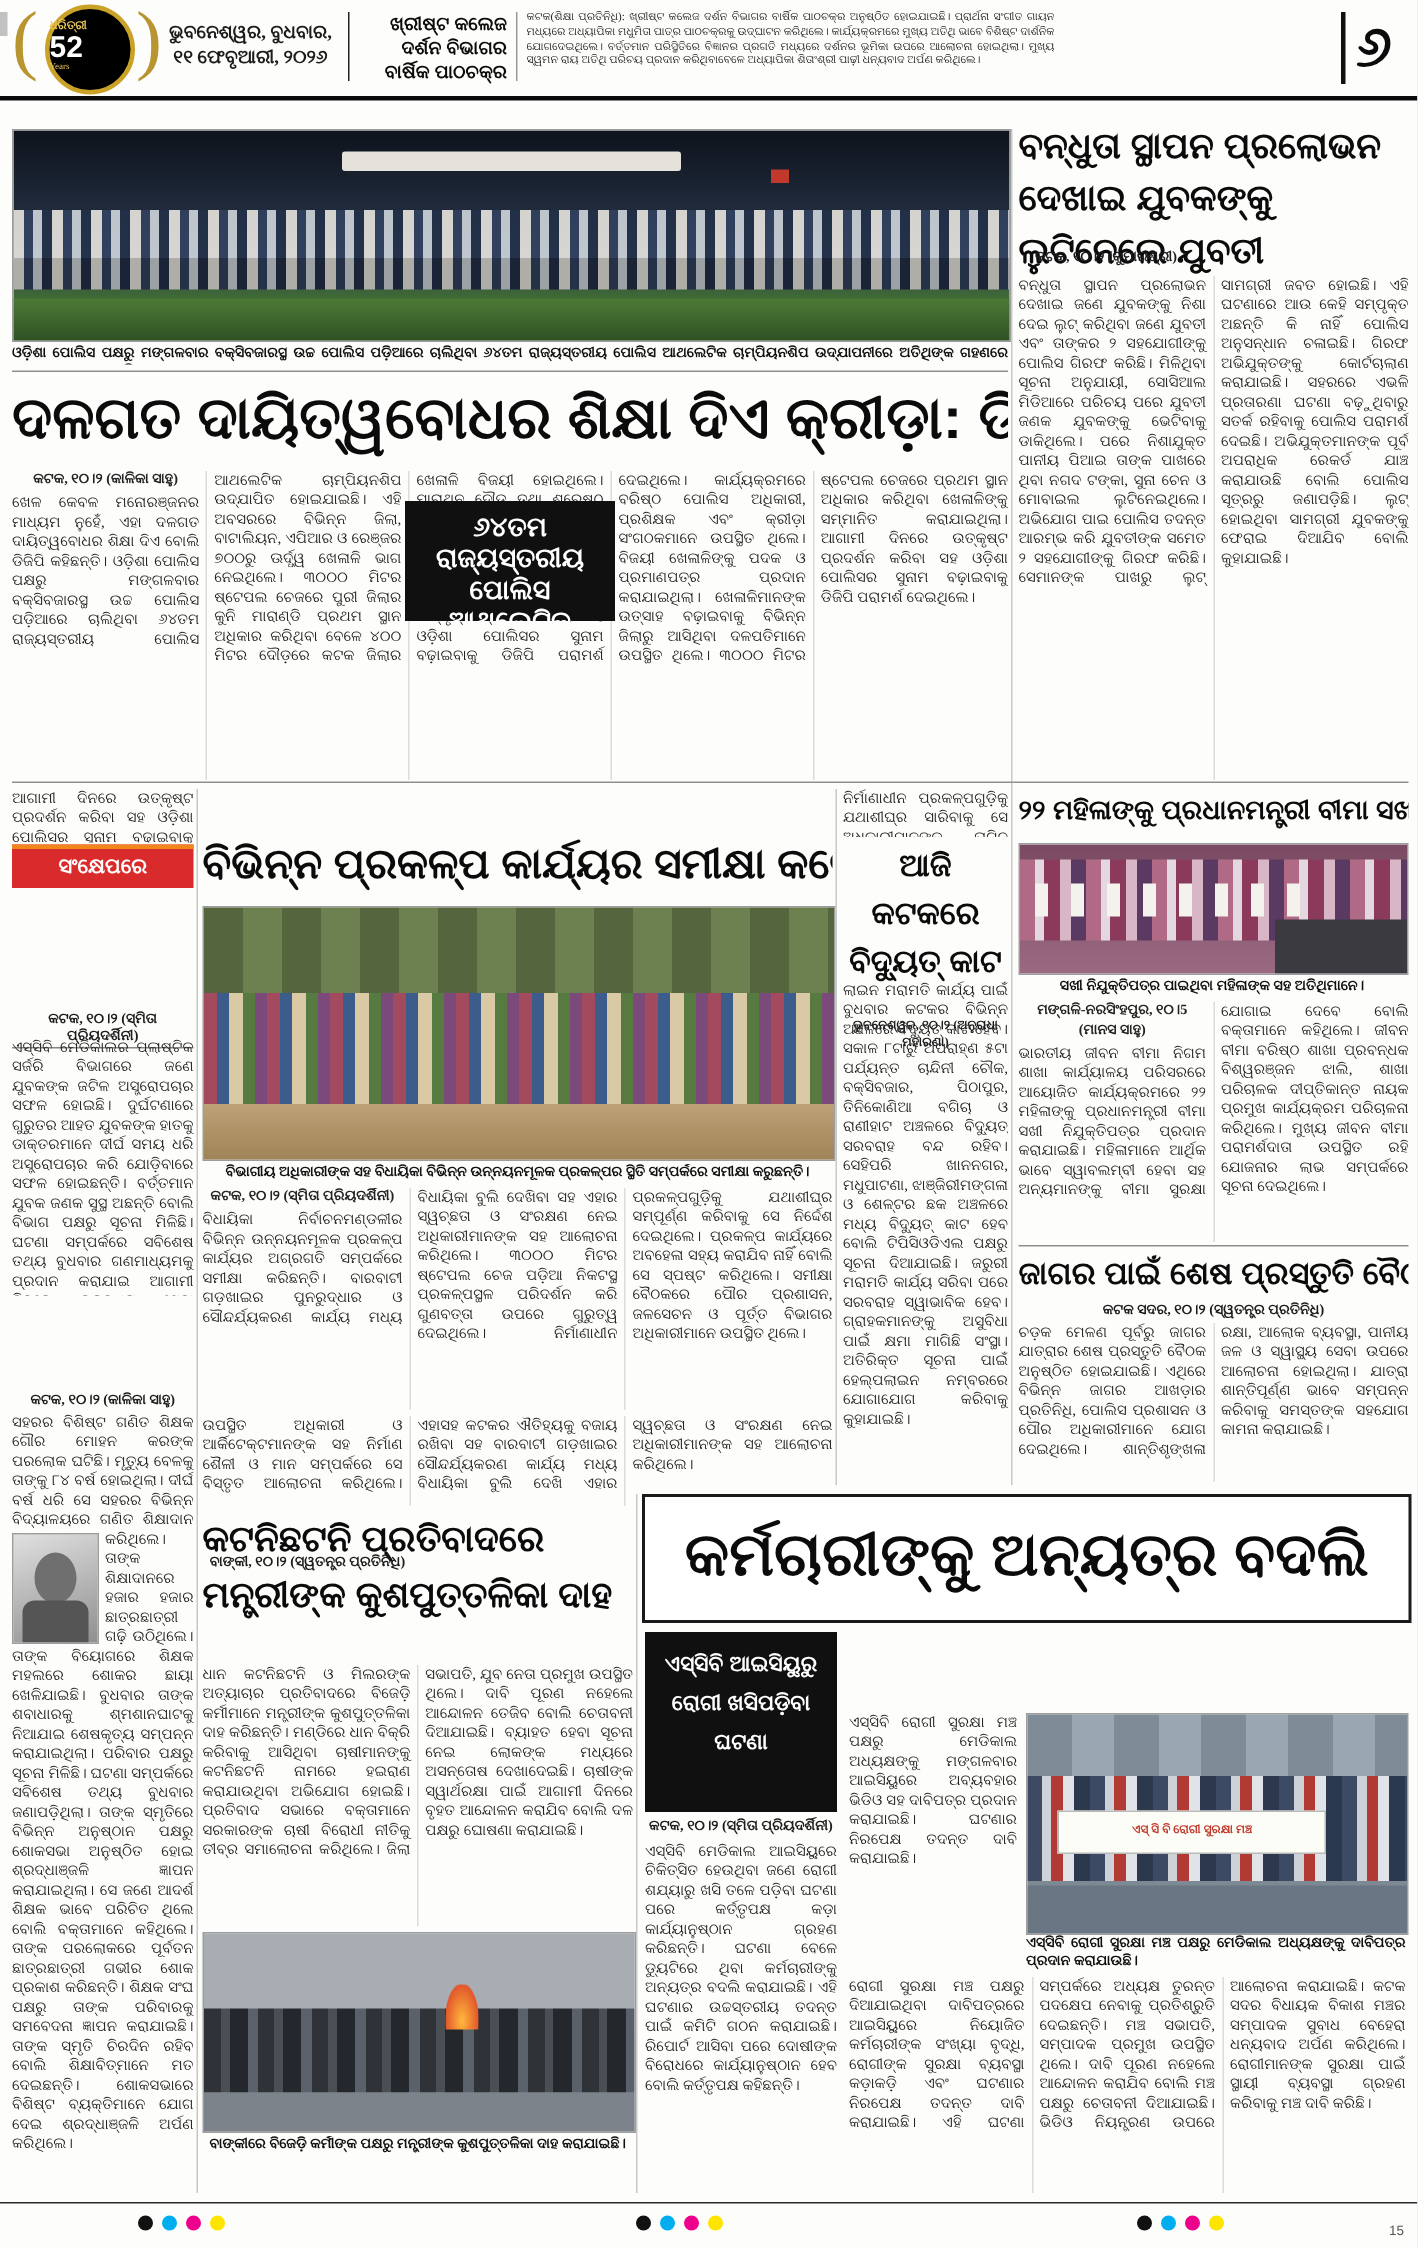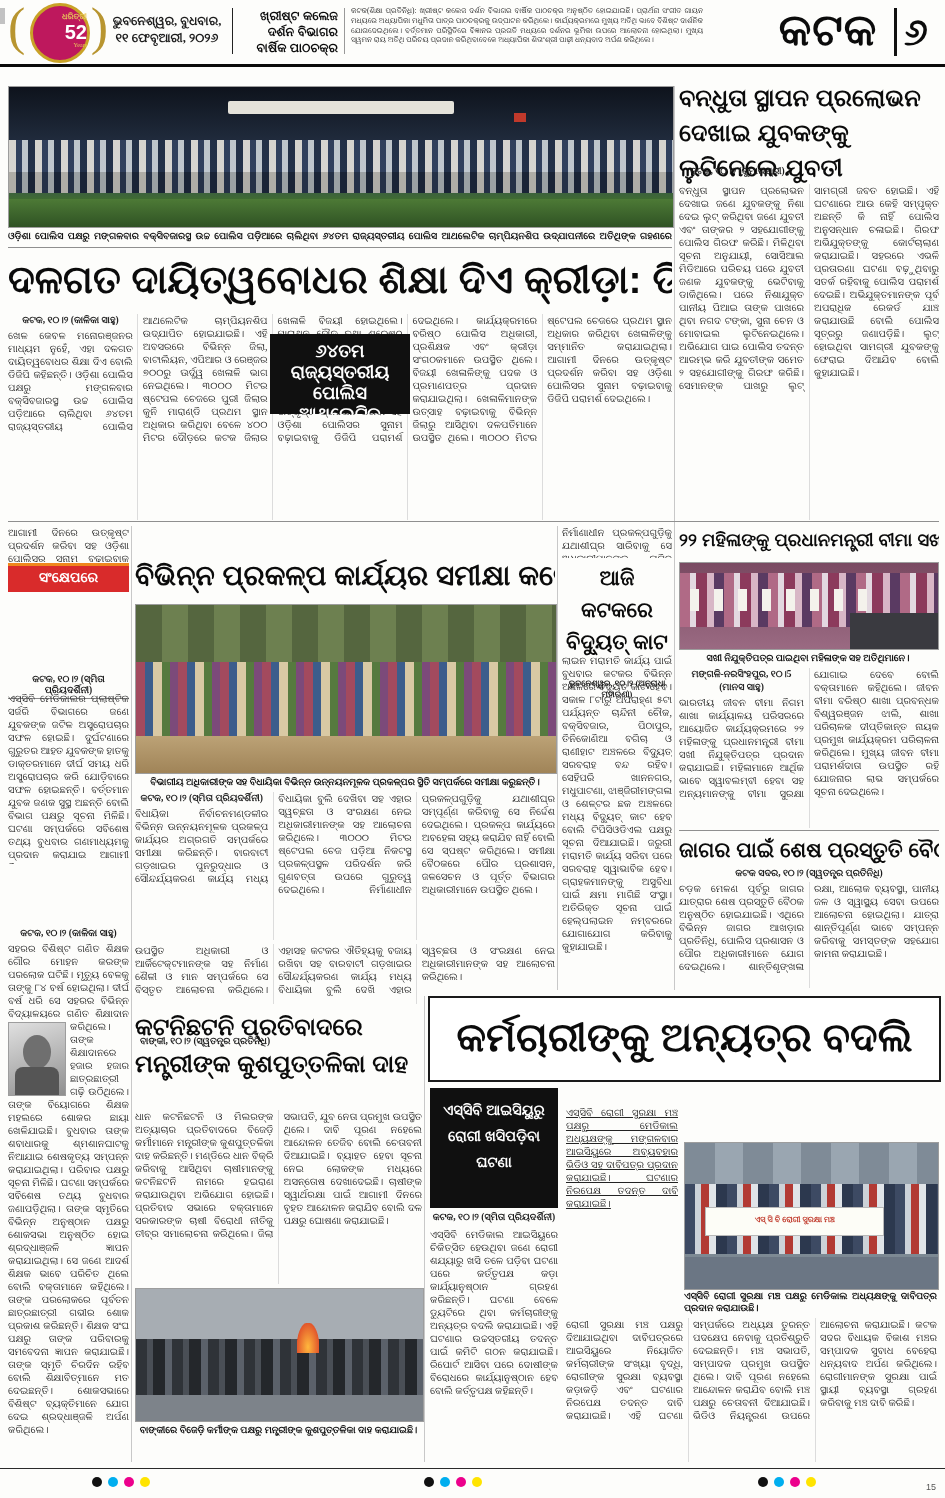--- a/index.html
+++ b/index.html
@@ -30,39 +30,38 @@
 <body>
 
 <div id="sheet">
 
   <div class="abs" style="left:0;top:0;width:945px;height:64px;">
     <div class="abs" style="left:0;top:8px;width:5px;height:16px;background:#c2c2c2;"></div>
 
     <div class="abs" style="left:8px;top:1px;width:100px;height:60px;">
       <div class="abs" style="left:0;top:-4px;font-size:52px;color:#b89530;font-family:'Liberation Serif',serif;">(</div>
       <div class="abs" style="right:0;top:-4px;font-size:52px;color:#b89530;font-family:'Liberation Serif',serif;">)</div>
-      <div class="abs" style="left:22px;top:2px;width:54px;height:54px;border-radius:50%;background:#be185d;border:3px solid #c9a227;text-align:right;">
+      <div class="abs" style="left:22px;top:2px;width:54px;height:54px;border-radius:50%;background:#000000;border:3px solid #c9a227;text-align:left;">
         <div style="font-size:8px;color:#e8c75a;margin-top:6px;font-weight:bold;">ଧରିତ୍ରୀ</div>
         <div style="font-size:20px;line-height:20px;color:#ffffff;font-weight:bold;font-family:'Liberation Sans',sans-serif;">52</div>
         <div style="font-size:6px;color:#e8c75a;">Years</div>
       </div>
     </div>
 
     <div class="abs" style="left:106px;top:13px;width:122px;text-align:center;font-weight:bold;font-size:12.5px;line-height:17px;">
       <div>ଭୁବନେଶ୍ୱର, ବୁଧବାର,</div>
       <div>୧୧ ଫେବୃଆରୀ, ୨୦୨୬</div>
     </div>
     <div class="abs" style="left:232px;top:8px;width:1px;height:46px;background:#222;"></div>
 
     <div class="abs hl" style="left:240px;top:8px;width:98px;font-size:12.5px;line-height:16px;text-align:right;">ଖ୍ରୀଷ୍ଟ କଲେଜ ଦର୍ଶନ ବିଭାଗର ବାର୍ଷିକ ପାଠଚକ୍ର</div>
     <div class="abs" style="left:344px;top:8px;width:1px;height:46px;background:#999;"></div>
 
     <div class="abs body" style="left:351px;top:6px;width:352px;height:52px;font-size:7.4px;line-height:9.8px;">କଟକ(ଶିକ୍ଷା ପ୍ରତିନିଧି): ଖ୍ରୀଷ୍ଟ କଲେଜ ଦର୍ଶନ ବିଭାଗର ବାର୍ଷିକ ପାଠଚକ୍ର ଅନୁଷ୍ଠିତ ହୋଇଯାଇଛି। ପ୍ରାର୍ଥନା ସଂଗୀତ ଗାୟନ ମଧ୍ୟରେ ଅଧ୍ୟାପିକା ମଧୁମିତା ପାତ୍ର ପାଠଚକ୍ରକୁ ଉଦ୍‌ଘାଟନ କରିଥିଲେ। କାର୍ଯ୍ୟକ୍ରମରେ ମୁଖ୍ୟ ଅତିଥି ଭାବେ ବିଶିଷ୍ଟ ଦାର୍ଶନିକ ଯୋଗଦେଇଥିଲେ। ବର୍ତ୍ତମାନ ପରିସ୍ଥିତିରେ ବିଜ୍ଞାନର ପ୍ରଗତି ମଧ୍ୟରେ ଦର୍ଶନର ଭୂମିକା ଉପରେ ଆଲୋଚନା ହୋଇଥିଲା। ମୁଖ୍ୟ ସ୍ୱମନ ରାୟ ଅତିଥି ପରିଚୟ ପ୍ରଦାନ କରିଥିବାବେଳେ ଅଧ୍ୟାପିକା ଶିତାଂଶ୍ରୀ ପାଢ଼ୀ ଧନ୍ୟବାଦ ଅର୍ପଣ କରିଥିଲେ।</div>
 
-    <div class="abs hl" style="left:766px;top:2px;width:124px;font-size:44px;line-height:56px;text-align:center;letter-spacing:1px;">କଟକ</div>
     <div class="abs" style="left:894px;top:8px;width:3px;height:48px;background:#111;"></div>
     <div class="abs hl" style="left:904px;top:8px;width:36px;font-size:38px;line-height:48px;">୬</div>
   </div>
   <div class="abs" style="left:0;top:64px;width:945px;height:3px;background:#0a0a0a;"></div>
 
   <div class="ph" style="left:8px;top:86px;width:664px;height:140px;background:linear-gradient(#0e131c,#232f42 45%,#33415c 62%,#3f6b33 80%,#2f5224);">
     <div class="layer" style="left:33%;top:14px;width:34%;height:13px;background:#e4e2da;border-radius:2px;"></div>
     <div class="layer" style="left:76%;top:26px;width:12px;height:9px;background:#c0392b;"></div>
     <div class="layer crowd1" style="left:0;top:38%;width:100%;height:26%;opacity:.9;"></div>
     <div class="layer crowd1" style="left:0;top:61%;width:100%;height:15%;filter:brightness(.75);"></div>
@@ -149,21 +148,21 @@
   </div>
   <div class="abs cap" style="left:135px;top:1424px;width:287px;height:13px;text-align:center;">ବାଙ୍କୀରେ ବିଜେଡ଼ି କର୍ମୀଙ୍କ ପକ୍ଷରୁ ମନ୍ତ୍ରୀଙ୍କ କୁଶପୁତ୍ତଳିକା ଦାହ କରାଯାଇଛି।</div>
 
   <div class="abs vline" style="left:424px;top:996px;height:466px;"></div>
   <div class="abs" style="left:428px;top:996px;width:509px;height:82px;border:2px solid #1a1a1a;background:#fff;text-align:center;">
     <span class="hl" style="font-size:40px;line-height:78px;white-space:nowrap;margin-top:40px;">କର୍ମଚାରୀଙ୍କୁ ଅନ୍ୟତ୍ର ବଦଲି</span>
   </div>
   <div class="abs blackbox" style="left:430px;top:1088px;width:114px;height:102px;font-size:14.5px;line-height:26px;padding:9px 7px;">ଏସ୍‌ସିବି ଆଇସିୟୁରୁ ରୋଗୀ ଖସିପଡ଼ିବା ଘଟଣା</div>
   <div class="abs dl" style="left:430px;top:1212px;width:128px;">କଟକ, ୧୦।୨ (ସ୍ମିତା ପ୍ରିୟଦର୍ଶିନୀ)</div>
   <div class="abs body" style="left:430px;top:1228px;width:128px;height:234px;">ଏସ୍‌ସିବି ମେଡିକାଲ ଆଇସିୟୁରେ ଚିକିତ୍ସିତ ହେଉଥିବା ଜଣେ ରୋଗୀ ଶଯ୍ୟାରୁ ଖସି ତଳେ ପଡ଼ିବା ଘଟଣା ପରେ କର୍ତ୍ତୃପକ୍ଷ କଡ଼ା କାର୍ଯ୍ୟାନୁଷ୍ଠାନ ଗ୍ରହଣ କରିଛନ୍ତି। ଘଟଣା ବେଳେ ଡ୍ୟୁଟିରେ ଥିବା କର୍ମଚାରୀଙ୍କୁ ଅନ୍ୟତ୍ର ବଦଲି କରାଯାଇଛି। ଏହି ଘଟଣାର ଉଚ୍ଚସ୍ତରୀୟ ତଦନ୍ତ ପାଇଁ କମିଟି ଗଠନ କରାଯାଇଛି। ରିପୋର୍ଟ ଆସିବା ପରେ ଦୋଷୀଙ୍କ ବିରୋଧରେ କାର୍ଯ୍ୟାନୁଷ୍ଠାନ ହେବ ବୋଲି କର୍ତ୍ତୃପକ୍ଷ କହିଛନ୍ତି।</div>
-  <div class="abs body" style="left:566px;top:1106px;width:112px;height:146px;text-decoration:underline;">ଏସ୍‌ସିବି ରୋଗୀ ସୁରକ୍ଷା ମଞ୍ଚ ପକ୍ଷରୁ ମେଡିକାଲ ଅଧ୍ୟକ୍ଷଙ୍କୁ ମଙ୍ଗଳବାର ଆଇସିୟୁରେ ଅବ୍ୟବହାର ଭିଡିଓ ସହ ଦାବିପତ୍ର ପ୍ରଦାନ କରାଯାଇଛି। ଘଟଣାର ନିରପେକ୍ଷ ତଦନ୍ତ ଦାବି କରାଯାଇଛି।</div>
+  <div class="abs body" style="left:566px;top:1142px;width:112px;height:146px;">ଏସ୍‌ସିବି ରୋଗୀ ସୁରକ୍ଷା ମଞ୍ଚ ପକ୍ଷରୁ ମେଡିକାଲ ଅଧ୍ୟକ୍ଷଙ୍କୁ ମଙ୍ଗଳବାର ଆଇସିୟୁରେ ଅବ୍ୟବହାର ଭିଡିଓ ସହ ଦାବିପତ୍ର ପ୍ରଦାନ କରାଯାଇଛି। ଘଟଣାର ନିରପେକ୍ଷ ତଦନ୍ତ ଦାବି କରାଯାଇଛି।</div>
   <div class="ph" style="left:684px;top:1142px;width:253px;height:146px;background:linear-gradient(#93a1ad,#76828c);">
     <div class="layer" style="left:0;top:0;width:100%;height:30%;background:repeating-linear-gradient(90deg,#7f8b97 0 30px,#9aa6b1 30px 58px);"></div>
     <div class="layer crowd5" style="left:0;top:28%;width:100%;height:48%;"></div>
     <div class="layer" style="left:8%;top:44%;width:70%;height:18%;background:#fdfdf7;border:1px solid #b9b9b9;text-align:center;overflow:hidden;">
       <span style="font-size:8px;line-height:24px;color:#c0392b;font-weight:bold;">ଏସ୍ ସି ବି ରୋଗୀ ସୁରକ୍ଷା ମଞ୍ଚ</span>
     </div>
     <div class="layer" style="left:0;bottom:0;width:100%;height:22%;background:#6b7684;"></div>
   </div>
   <div class="abs cap" style="left:684px;top:1290px;width:253px;height:24px;text-align:justify;">ଏସ୍‌ସିବି ରୋଗୀ ସୁରକ୍ଷା ମଞ୍ଚ ପକ୍ଷରୁ ମେଡିକାଲ ଅଧ୍ୟକ୍ଷଙ୍କୁ ଦାବିପତ୍ର ପ୍ରଦାନ କରାଯାଉଛି।</div>
   <div class="abs body cols3" style="left:566px;top:1318px;width:371px;height:144px;">ରୋଗୀ ସୁରକ୍ଷା ମଞ୍ଚ ପକ୍ଷରୁ ଦିଆଯାଇଥିବା ଦାବିପତ୍ରରେ ଆଇସିୟୁରେ ନିୟୋଜିତ କର୍ମଚାରୀଙ୍କ ସଂଖ୍ୟା ବୃଦ୍ଧି, ରୋଗୀଙ୍କ ସୁରକ୍ଷା ବ୍ୟବସ୍ଥା କଡ଼ାକଡ଼ି ଏବଂ ଘଟଣାର ନିରପେକ୍ଷ ତଦନ୍ତ ଦାବି କରାଯାଇଛି। ଏହି ଘଟଣା ସମ୍ପର୍କରେ ଅଧ୍ୟକ୍ଷ ତୁରନ୍ତ ପଦକ୍ଷେପ ନେବାକୁ ପ୍ରତିଶ୍ରୁତି ଦେଇଛନ୍ତି। ମଞ୍ଚ ସଭାପତି, ସମ୍ପାଦକ ପ୍ରମୁଖ ଉପସ୍ଥିତ ଥିଲେ। ଦାବି ପୂରଣ ନହେଲେ ଆନ୍ଦୋଳନ କରାଯିବ ବୋଲି ମଞ୍ଚ ପକ୍ଷରୁ ଚେତାବନୀ ଦିଆଯାଇଛି। ଭିଡିଓ ନିୟନ୍ତ୍ରଣ ଉପରେ ଆଲୋଚନା କରାଯାଇଛି। କଟକ ସଦର ବିଧାୟକ ବିକାଶ ମଞ୍ଚର ସମ୍ପାଦକ ସୁବାଧ ବେହେରା ଧନ୍ୟବାଦ ଅର୍ପଣ କରିଥିଲେ। ରୋଗୀମାନଙ୍କ ସୁରକ୍ଷା ପାଇଁ ସ୍ଥାୟୀ ବ୍ୟବସ୍ଥା ଗ୍ରହଣ କରିବାକୁ ମଞ୍ଚ ଦାବି କରିଛି।</div>

